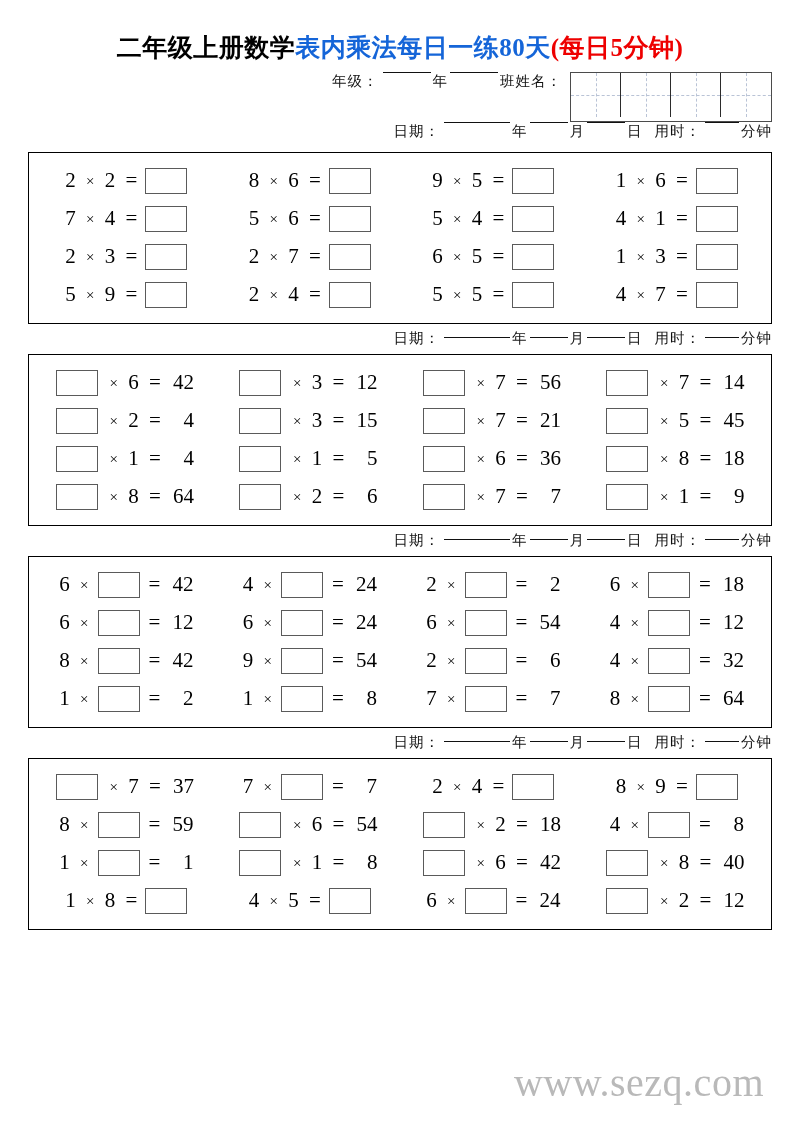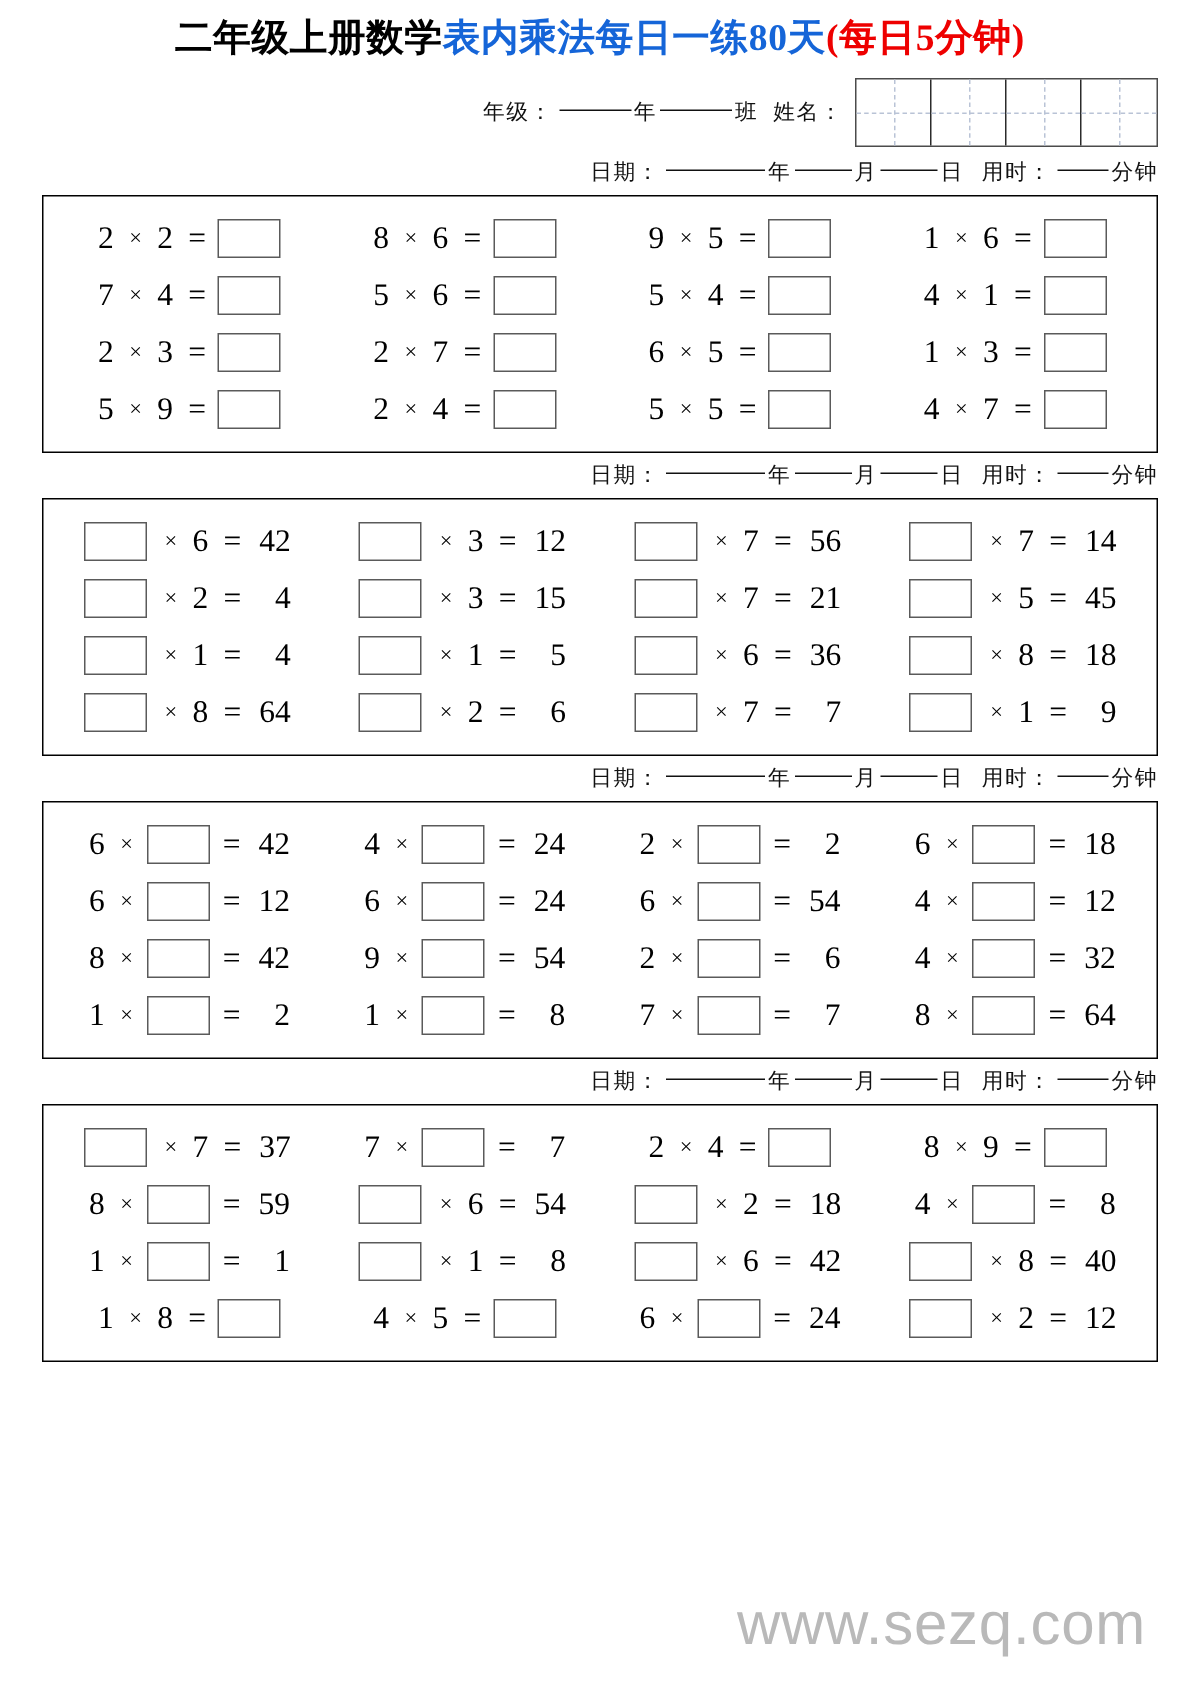--- a/index.html
+++ b/index.html
@@ -12,37 +12,36 @@
     position: relative;
     overflow: hidden;
   }
 
   
   .title {
     text-align: center;
     font-size: 25px;
     font-weight: bold;
     letter-spacing: 0.5px;
-    padding-top: 12px;
+    padding-top: 34px;
     white-space: nowrap;
     line-height: 1.1;
   }
   .title .seg-black { color: #000000; }
   .title .seg-blue  { color: #1565d8; }
   .title .seg-red   { color: #ee0000; }
 
   
   .hdr-block {
     margin-top: 10px;
     padding-right: 28px;
   }
   .hdr-row {
     display: flex;
     justify-content: flex-end;
-    align-items: center;
     font-size: 14.5px;
     color: #111;
     letter-spacing: 1px;
     white-space: nowrap;
   }
   .hdr-row-1 { height: 50px; }
   .hdr-row-2 { height: 30px; }
   .hdr-label { margin-right: 2px; }
   .rule {
     display: inline-block;
@@ -134,21 +133,21 @@
   
   .cell .ansbox.lead  { margin-right: 5px; }
   .cell .ansbox.mid   { margin: 0 2px 0 2px; }
   .cell .ansbox.trail { margin-left: 1px; }
 
   
   .watermark {
     position: absolute;
     right: 36px;
     bottom: 26px;
-    font-family: Liberation Sans, sans-serif;
+    font-family: Liberation Serif, serif;
     font-size: 40px;
     color: #b9b9b9;
     letter-spacing: 0.5px;
     user-select: none;
     text-align: center;
   }
 </style>
 </head>
 <body>
 
@@ -157,21 +156,21 @@
 </div>
 
 <div class="hdr-block">
 
   <div class="hdr-row hdr-row-1">
     <span class="hdr-label">年级：</span>
     <span class="rule rule-lg"></span>
     <span>年</span>
     <span class="rule rule-lg"></span>
     <span>班</span>
-    <span class="hdr-label" style="margin-left:10px;">姓名：</span>
+    <span class="hdr-label" style="">姓名：</span>
     <span class="name-grid">
       <span class="name-cell"></span>
       <span class="name-cell"></span>
       <span class="name-cell"></span>
       <span class="name-cell"></span>
     </span>
   </div>
 
   <div class="hdr-row hdr-row-2">
     <span class="hdr-label">日期：</span>

